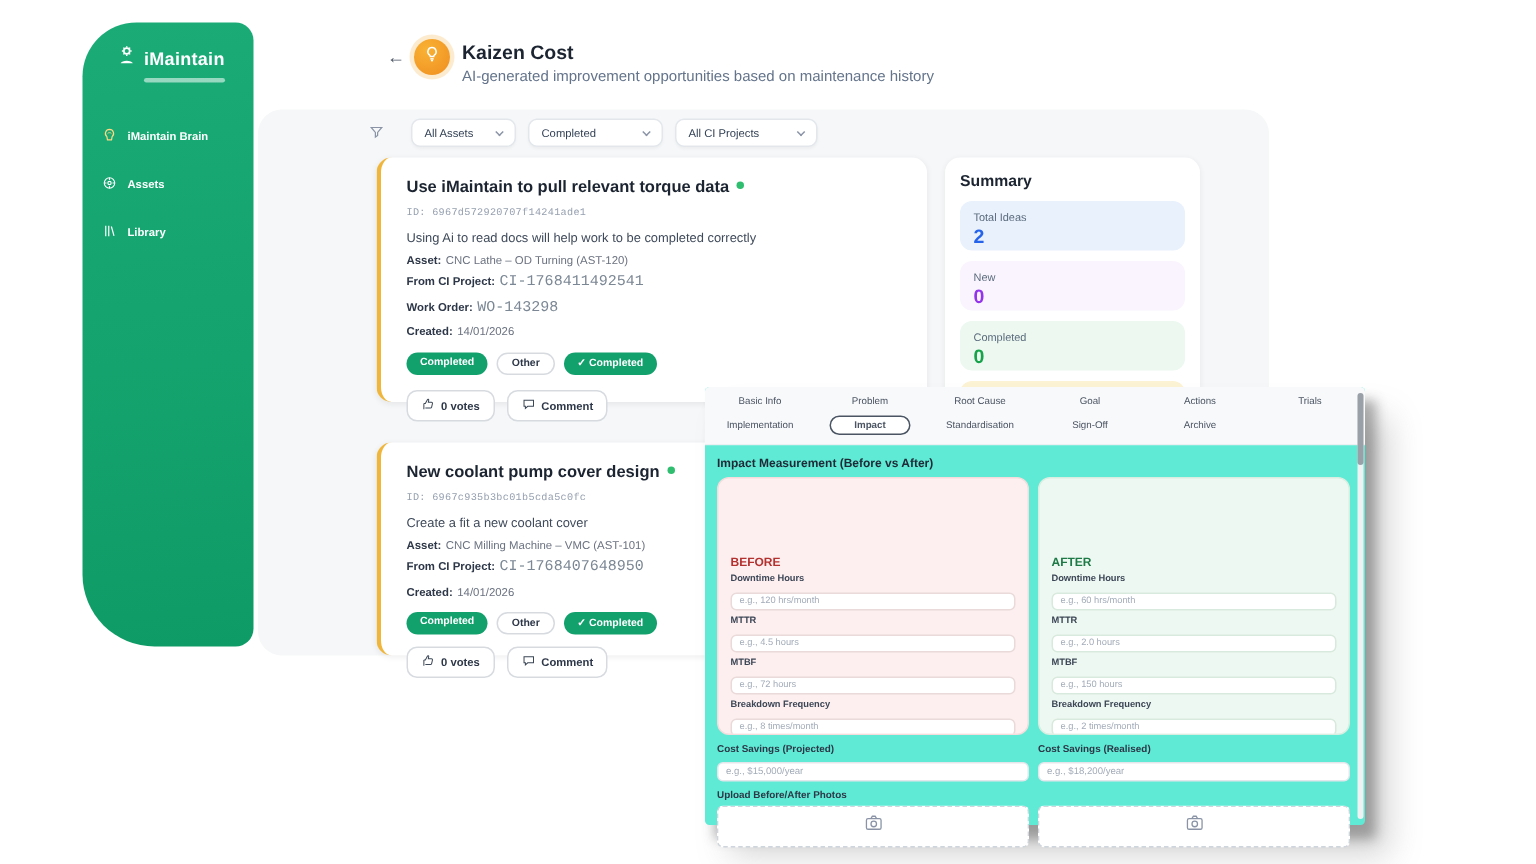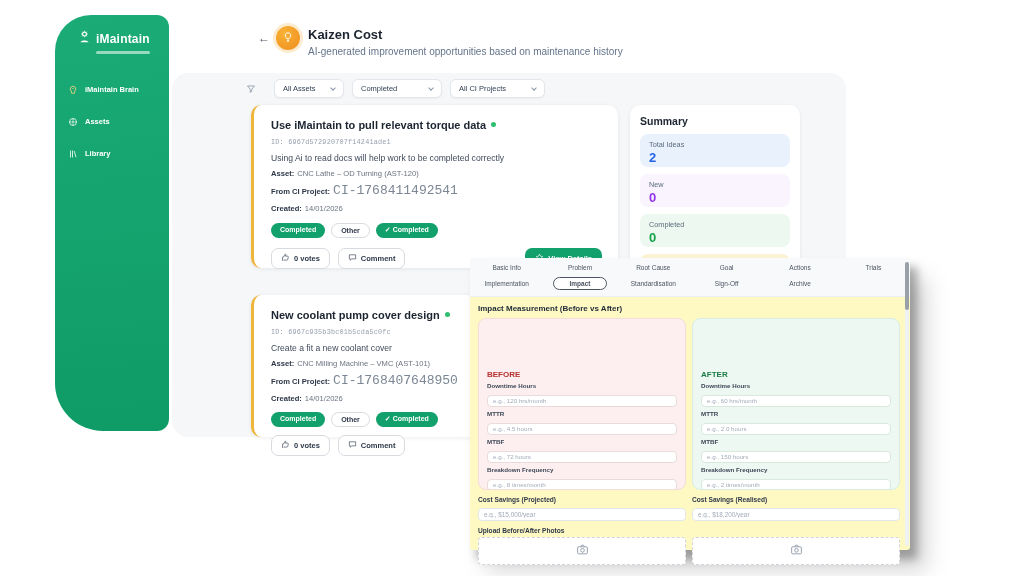--- a/index.html
+++ b/index.html
@@ -39,21 +39,21 @@
 
   
   .card { position:absolute; background:#fff; border-radius:10px; border-left:3px solid #f0b63c;
     box-shadow:0 1px 4px rgba(20,30,50,.08); padding:10px 16px 10px 17px; }
   .card-title { font-size:11px; font-weight:700; color:#1b2430; }
   .status-dot { display:inline-block; width:5px; height:5px; border-radius:50%; background:#2fbe70; margin-left:5px; vertical-align:middle; }
   .card-id { font-family:"Liberation Mono",monospace; font-size:6.8px; color:#96a0b0; margin-top:5px; letter-spacing:.2px; }
   .card-desc { font-size:8.6px; color:#3f4a5a; margin-top:7px; }
   .frow { font-size:7.6px; color:#6b7280; margin-top:5.5px; }
   .flabel { font-weight:700; color:#2d3748; margin-right:3px; }
-  .fmono { font-family:"Liberation Mono",monospace; font-size:13px; color:#7b8794; }
+  .fmono { font-family:"Liberation Mono",monospace; font-size:10px; color:#7b8794; }
   .badges { display:flex; gap:6px; margin-top:10px; }
   .pill { font-size:7px; font-weight:700; padding:3px 9px; border-radius:9px; }
   .pill-green { background:#12a06d; color:#fff; }
   .pill-outline { background:#fff; color:#2d3748; border:1px solid #d7dbe0; }
   .actions { display:flex; align-items:center; gap:8px; margin-top:10px; }
   .btn-ghost { display:flex; align-items:center; gap:4px; background:#fff; border:1px solid #d7dbe0; border-radius:7px;
     padding:4px 9px; font-size:7.5px; font-weight:700; color:#2d3748; cursor:pointer; }
   .btn-green { display:flex; align-items:center; gap:4px; background:#12a06d; border:none; border-radius:7px;
     padding:5px 10px; font-size:7.5px; font-weight:700; color:#fff; margin-left:auto; cursor:pointer; }
 
@@ -63,21 +63,21 @@
   .summary-title { font-size:10.5px; font-weight:700; color:#1b2430; }
   .stat { border-radius:8px; padding:6px 9px; margin-top:7px; height:33px; }
   .stat .slabel { font-size:7.3px; color:#5b6b7c; }
   .stat .sval { font-size:13px; font-weight:700; margin-top:1px; }
   .stat-blue { background:#e9f1fd; } .stat-blue .sval { color:#2563eb; }
   .stat-purple { background:#f9f4fe; } .stat-purple .sval { color:#9333ea; }
   .stat-green { background:#ecf8f0; } .stat-green .sval { color:#16a34a; }
   .stat-yellow { background:#fcf3d5; height:16px; }
 
   
-  .modal { position:absolute; left:470px; top:258px; width:440px; height:292px; background:#fef9c3; border-radius:3px;
+  .modal { position:absolute; left:470px; top:258px; width:440px; height:292px; background:#5eead4; border-radius:3px;
     box-shadow:7px 9px 8px rgba(85,85,85,.45), 16px 20px 22px rgba(120,120,120,.32); z-index:20; }
   .tabbar { background:#f8f9fb; border-bottom:1px solid #eceff1; padding:4px 0 4px; border-radius:3px 3px 0 0; }
   .tabrow { display:grid; grid-template-columns:repeat(6,1fr); align-items:center; }
   .tab { text-align:center; font-size:6.5px; color:#4a5462; padding:2px 0; cursor:pointer; }
   .tab-pill { display:inline-block; background:#fff; border:1px solid #4a5462; border-radius:10px; padding:2px 16px; font-weight:700; }
   .msection-title { font-size:8px; font-weight:700; color:#1f2937; margin:7px 0 0 8px; }
   .ba-wrap { display:flex; gap:6px; padding:0 8px; margin-top:5px; }
   .ba-panel { width:208px; height:172px; border-radius:8px; padding:7px 8px; overflow:hidden; }
   .ba-before { background:#fdefef; border:1px solid #f5dcdc; }
   .ba-after { background:#eef8f2; border:1px solid #d9eee1; }
@@ -205,20 +205,21 @@
   <div class="card" style="left:251px; top:105px; width:367px; height:163px;">
     <div>
       <span class="card-title">Use iMaintain to pull relevant torque data</span><span class="status-dot"></span>
     </div>
     <div class="card-id">
       <span>ID:</span> <span>6967d572920707f14241ade1</span>
     </div>
     <div class="card-desc">Using Ai to read docs will help work to be completed correctly</div>
     <div class="frow"><span class="flabel">Asset:</span><span>CNC Lathe – OD Turning (AST-120)</span></div>
     <div class="frow"><span class="flabel">From CI Project:</span><span class="fmono">CI-1768411492541</span></div>
+    <div class="frow"><span class="flabel">Work Order:</span><span class="fmono">WO-143298</span></div>
     <div class="frow"><span class="flabel">Created:</span><span>14/01/2026</span></div>
     <div class="badges">
       <span class="pill pill-green">Completed</span>
       <span class="pill pill-outline">Other</span>
       <span class="pill pill-green">✓ Completed</span>
     </div>
     <div class="actions">
       <button class="btn-ghost">
         <span>
           <svg width="9" height="9" viewBox="0 0 20 20" fill="none" stroke="#3b4656" stroke-width="1.5">

